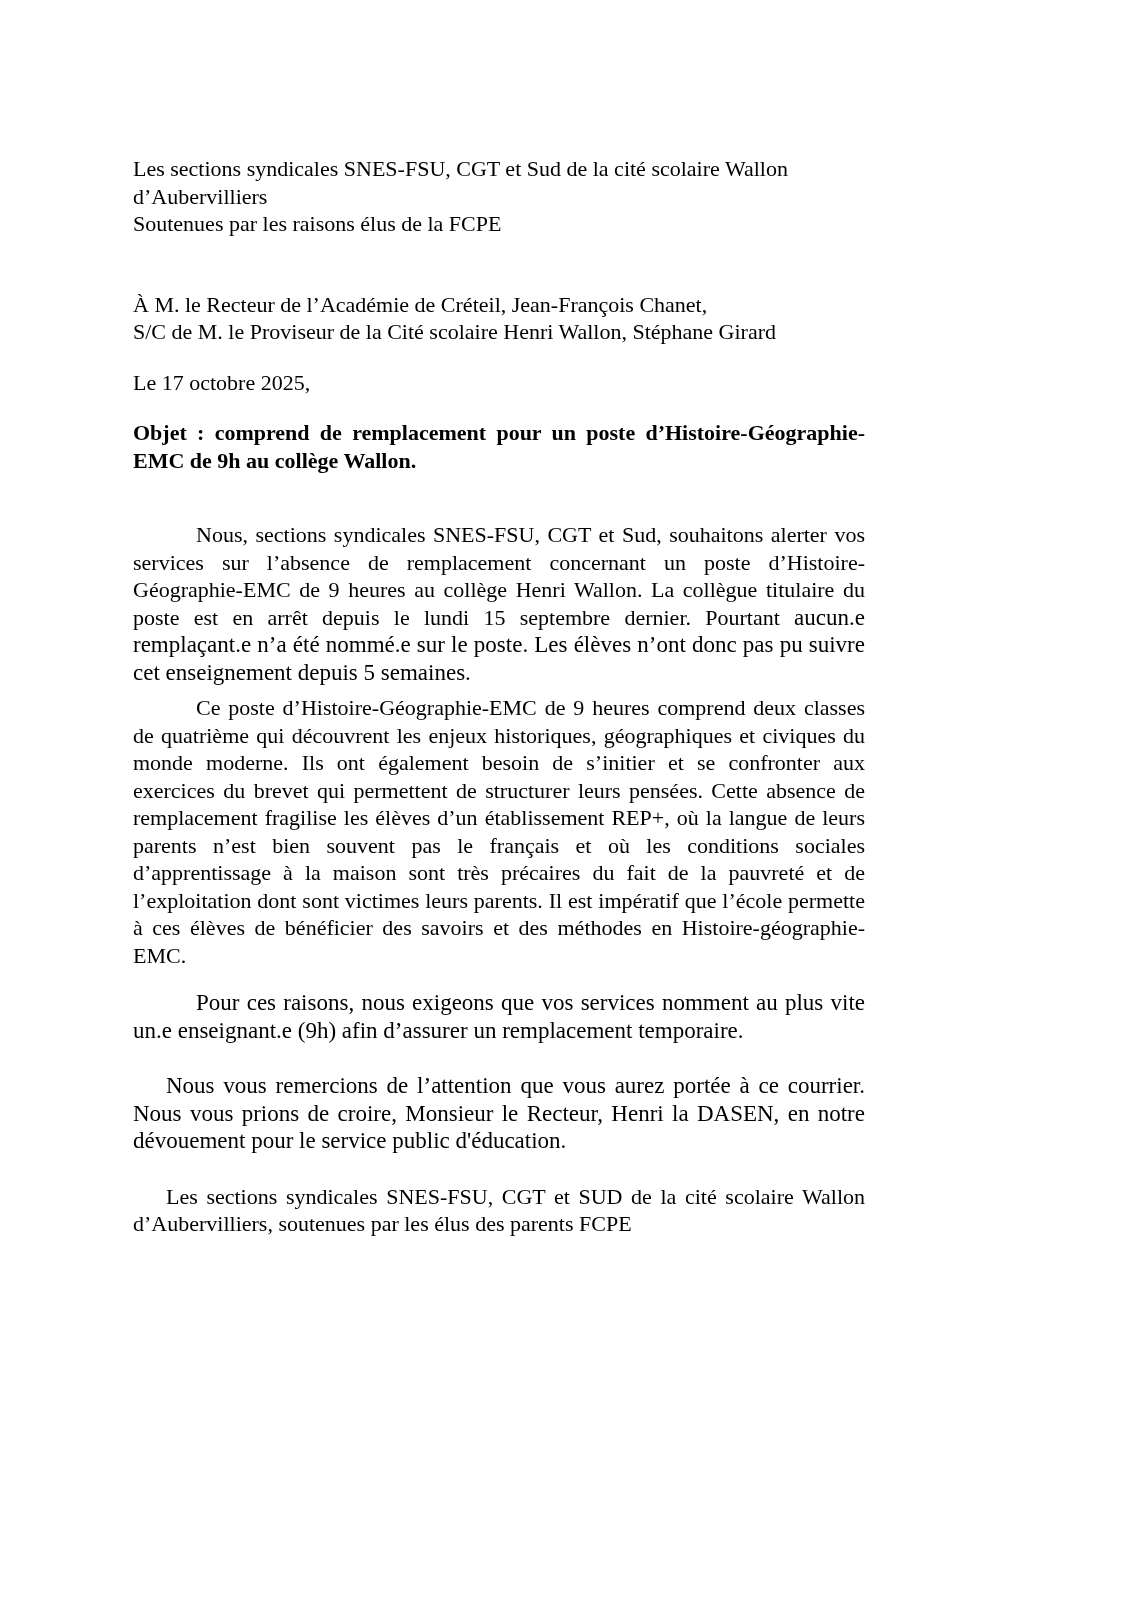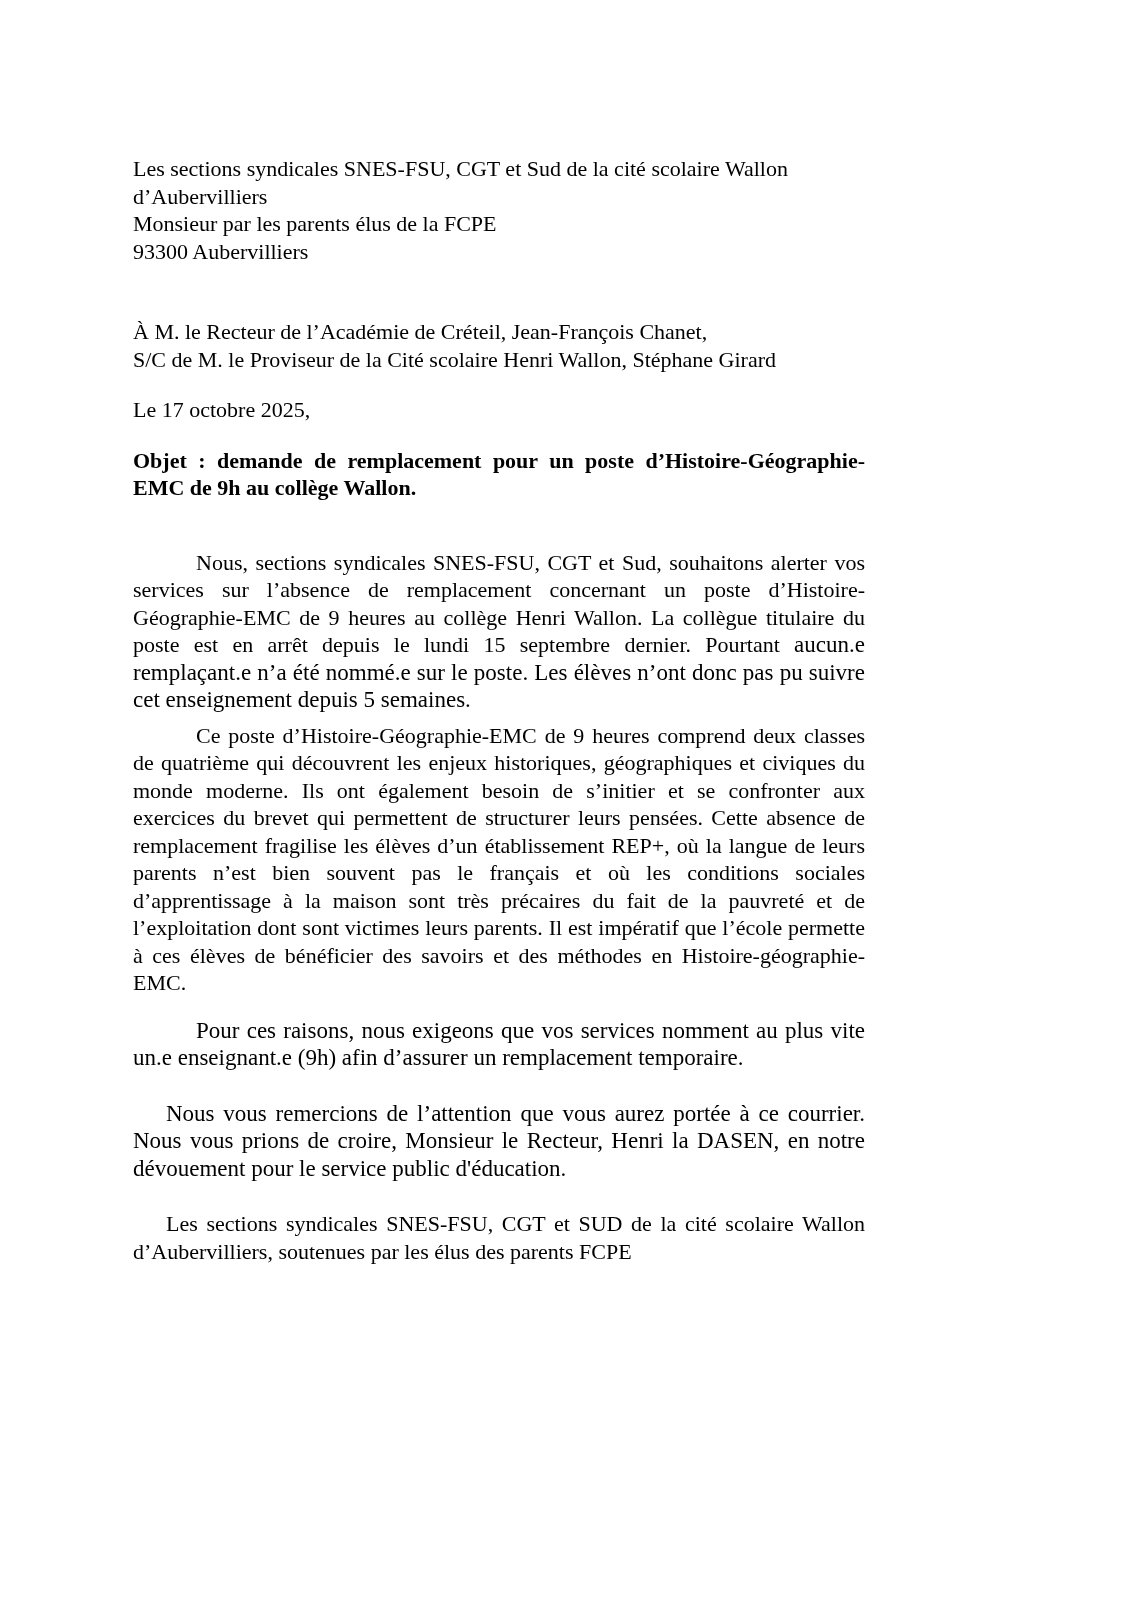--- a/index.html
+++ b/index.html
@@ -54,32 +54,31 @@
     font-size: 23px;
   }
 </style>
 </head>
 <body>
 
 <div class="page">
 
   <div class="sender-block">
     <p class="line">Les sections syndicales SNES-FSU, CGT et Sud de la cité scolaire Wallon d’Aubervilliers</p>
-    <p class="line">Monsieur par les parents élus de la FCPE</p>
-    <p class="line">93300 Aubervilliers</p>
+    <p class="line">Soutenues par les raisons élus de la FCPE</p>
   </div>
 
   <p class="line align-right recipient-recteur">À M. le Recteur de l’Académie de Créteil, Jean-François Chanet,</p>
 
 
   <p class="line align-right recipient-proviseur">S/C de M. le Proviseur de la Cité scolaire Henri Wallon, Stéphane Girard</p>
 
   <p class="line align-right date-line">Le 17 octobre 2025,</p>
 
-  <p class="line subject-line">Objet : demande de remplacement pour un poste d’Histoire-Géographie-EMC de 9h au collège Wallon.</p>
+  <p class="line subject-line">Objet : comprend de remplacement pour un poste d’Histoire-Géographie-EMC de 9h au collège Wallon.</p>
 
   <p class="para indent-lg p1"><span>Nous, sections syndicales SNES-FSU, CGT et Sud, souhaitons alerter vos services sur l’absence de remplacement concernant un  poste d’Histoire-Géographie-EMC de 9 heures au collège Henri Wallon. La collègue titulaire du poste est en arrêt depuis le lundi 15 septembre dernier. Pourtant </span><span class="small-text">aucun.e remplaçant.e n’a été nommé.e sur le poste. Les élèves n’ont donc pas pu suivre cet enseignement depuis 5 semaines.</span></p>
 
   <p class="para indent-lg p2">Ce poste d’Histoire-Géographie-EMC de 9 heures comprend deux classes de quatrième qui découvrent les enjeux historiques, géographiques et civiques du monde moderne. Ils ont également besoin de s’initier et se confronter aux exercices du brevet qui permettent de structurer leurs pensées. Cette absence de remplacement fragilise les élèves d’un établissement REP+, où la langue de leurs parents n’est bien souvent pas le français et où les conditions sociales d’apprentissage à la maison sont très précaires du fait de la pauvreté et de l’exploitation dont sont victimes leurs parents. Il est impératif que l’école permette à ces élèves de bénéficier des savoirs et des méthodes en Histoire-géographie-EMC.</p>
 
   <p class="para indent-lg p3 small-text">Pour ces raisons, nous exigeons que vos services nomment au plus vite un.e enseignant.e (9h) afin d’assurer un remplacement temporaire.</p>
 
   <p class="para indent-sm p4 small-text">Nous vous remercions de l’attention que vous aurez portée à ce courrier. Nous vous prions de croire, Monsieur le Recteur, Henri la DASEN, en notre dévouement pour le service public d'éducation.</p>
 
   <p class="para indent-sm p5">Les sections syndicales SNES-FSU, CGT et SUD de la cité scolaire Wallon d’Aubervilliers, soutenues par les élus des parents FCPE</p>

